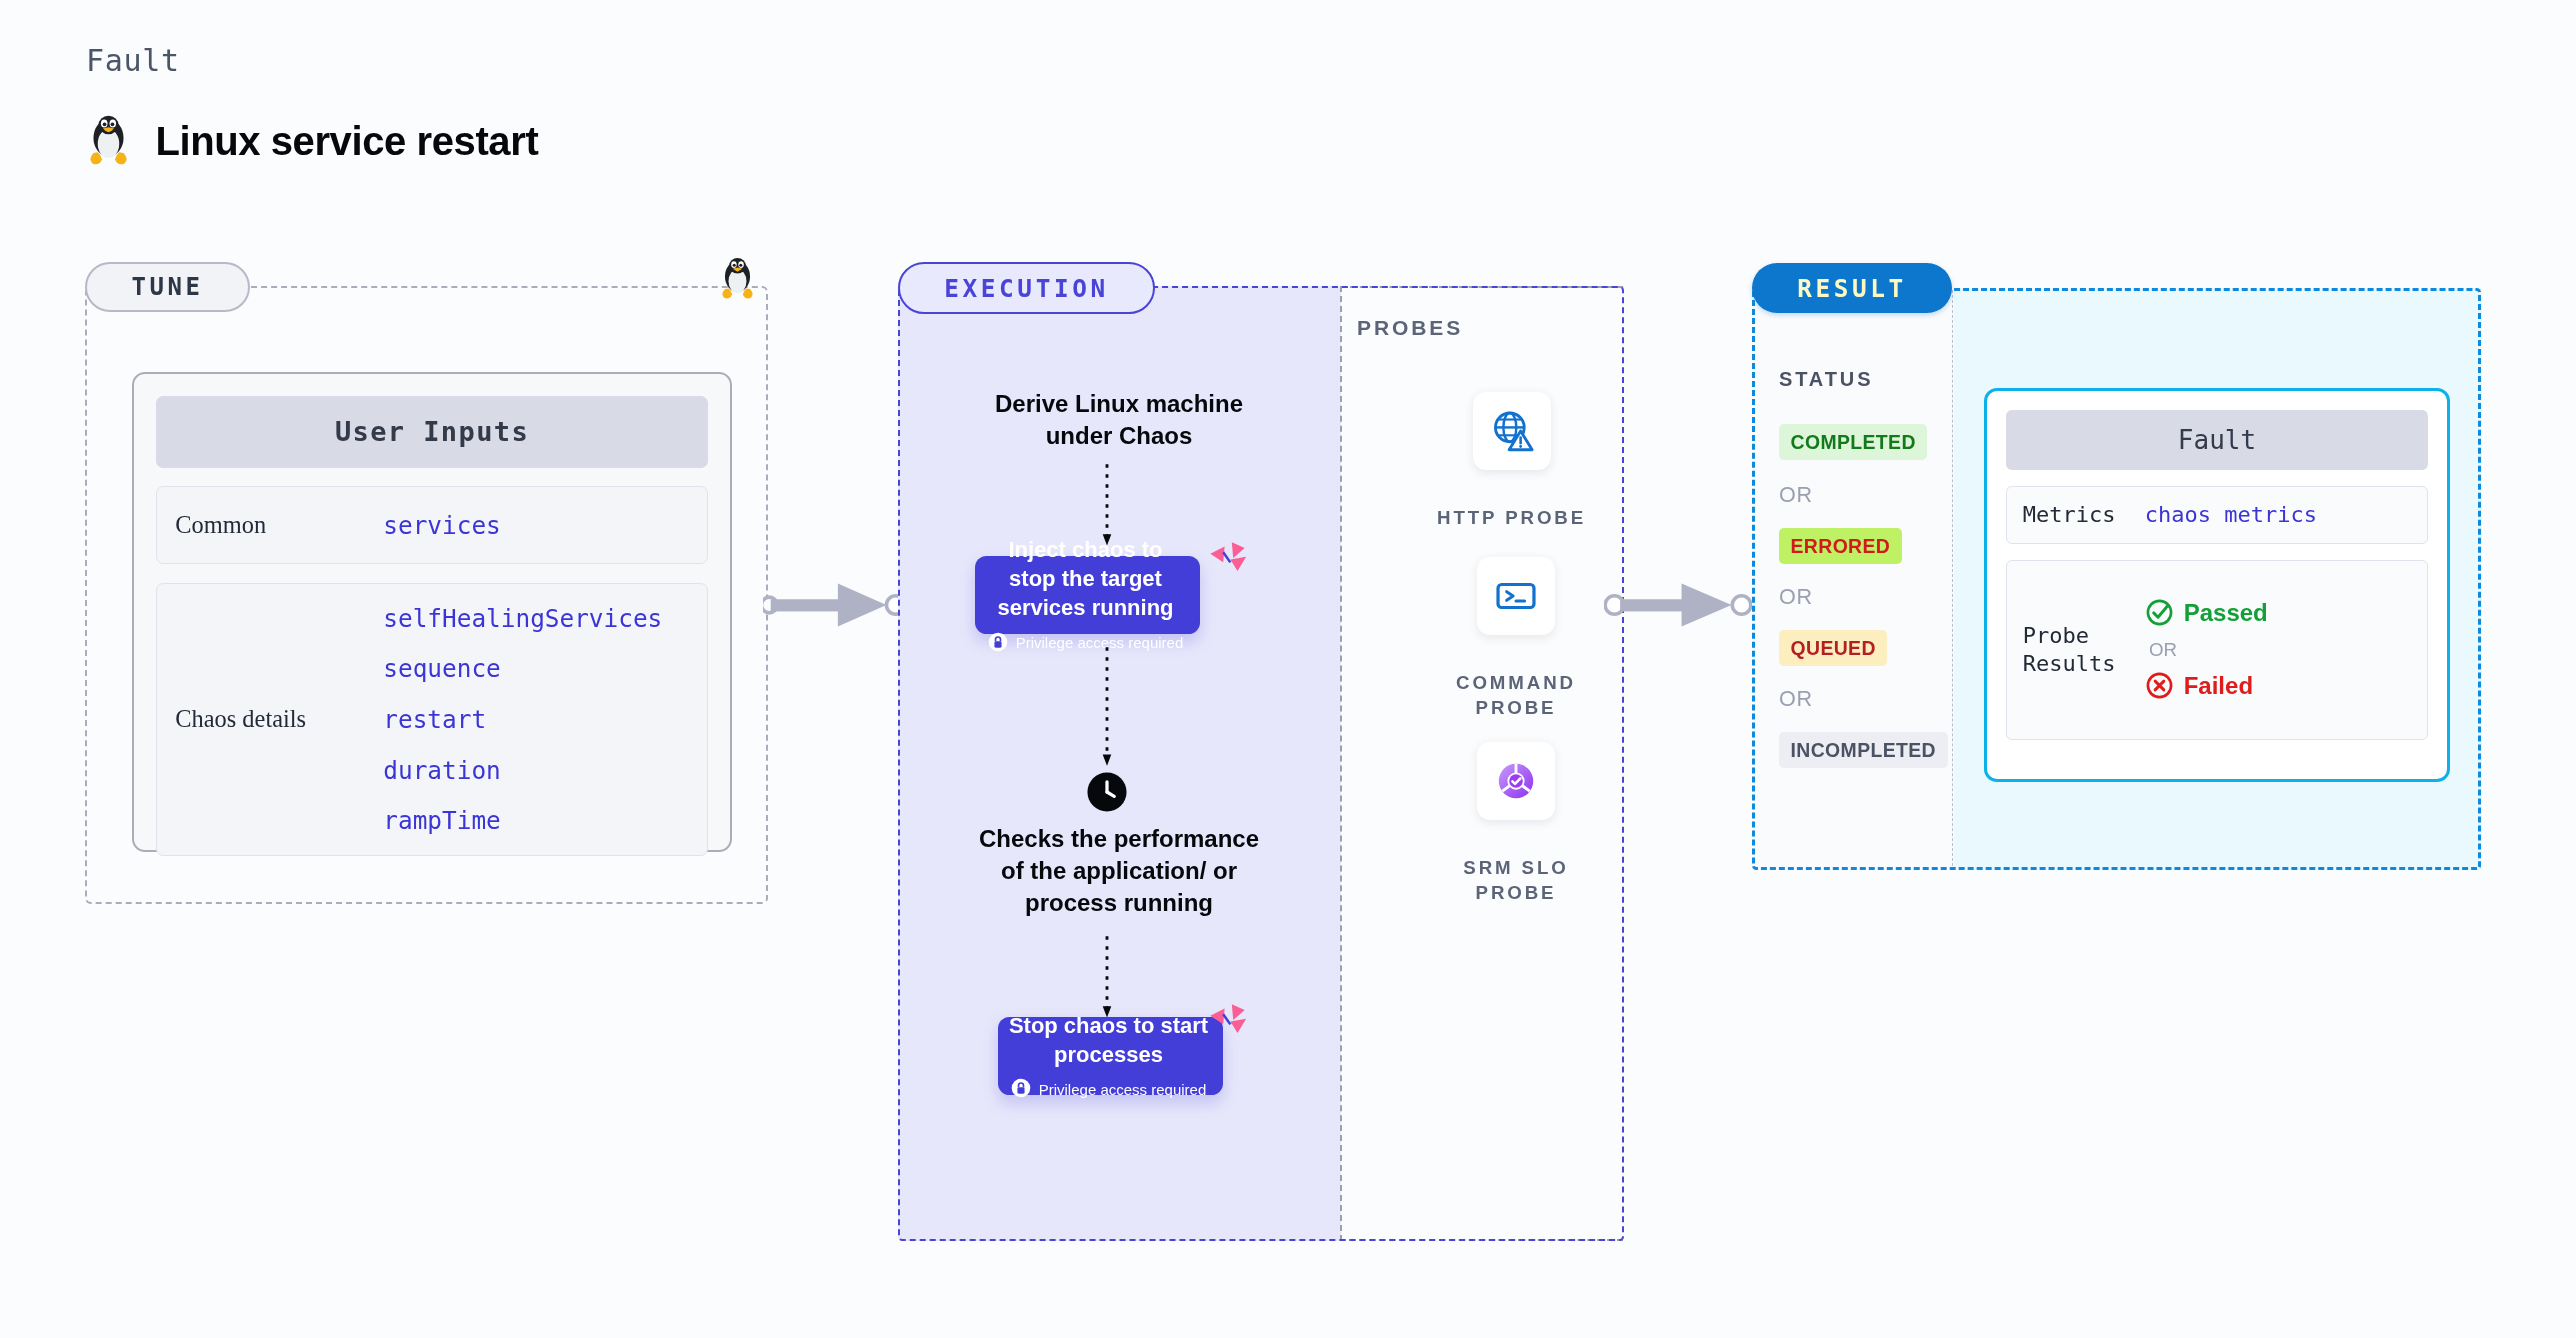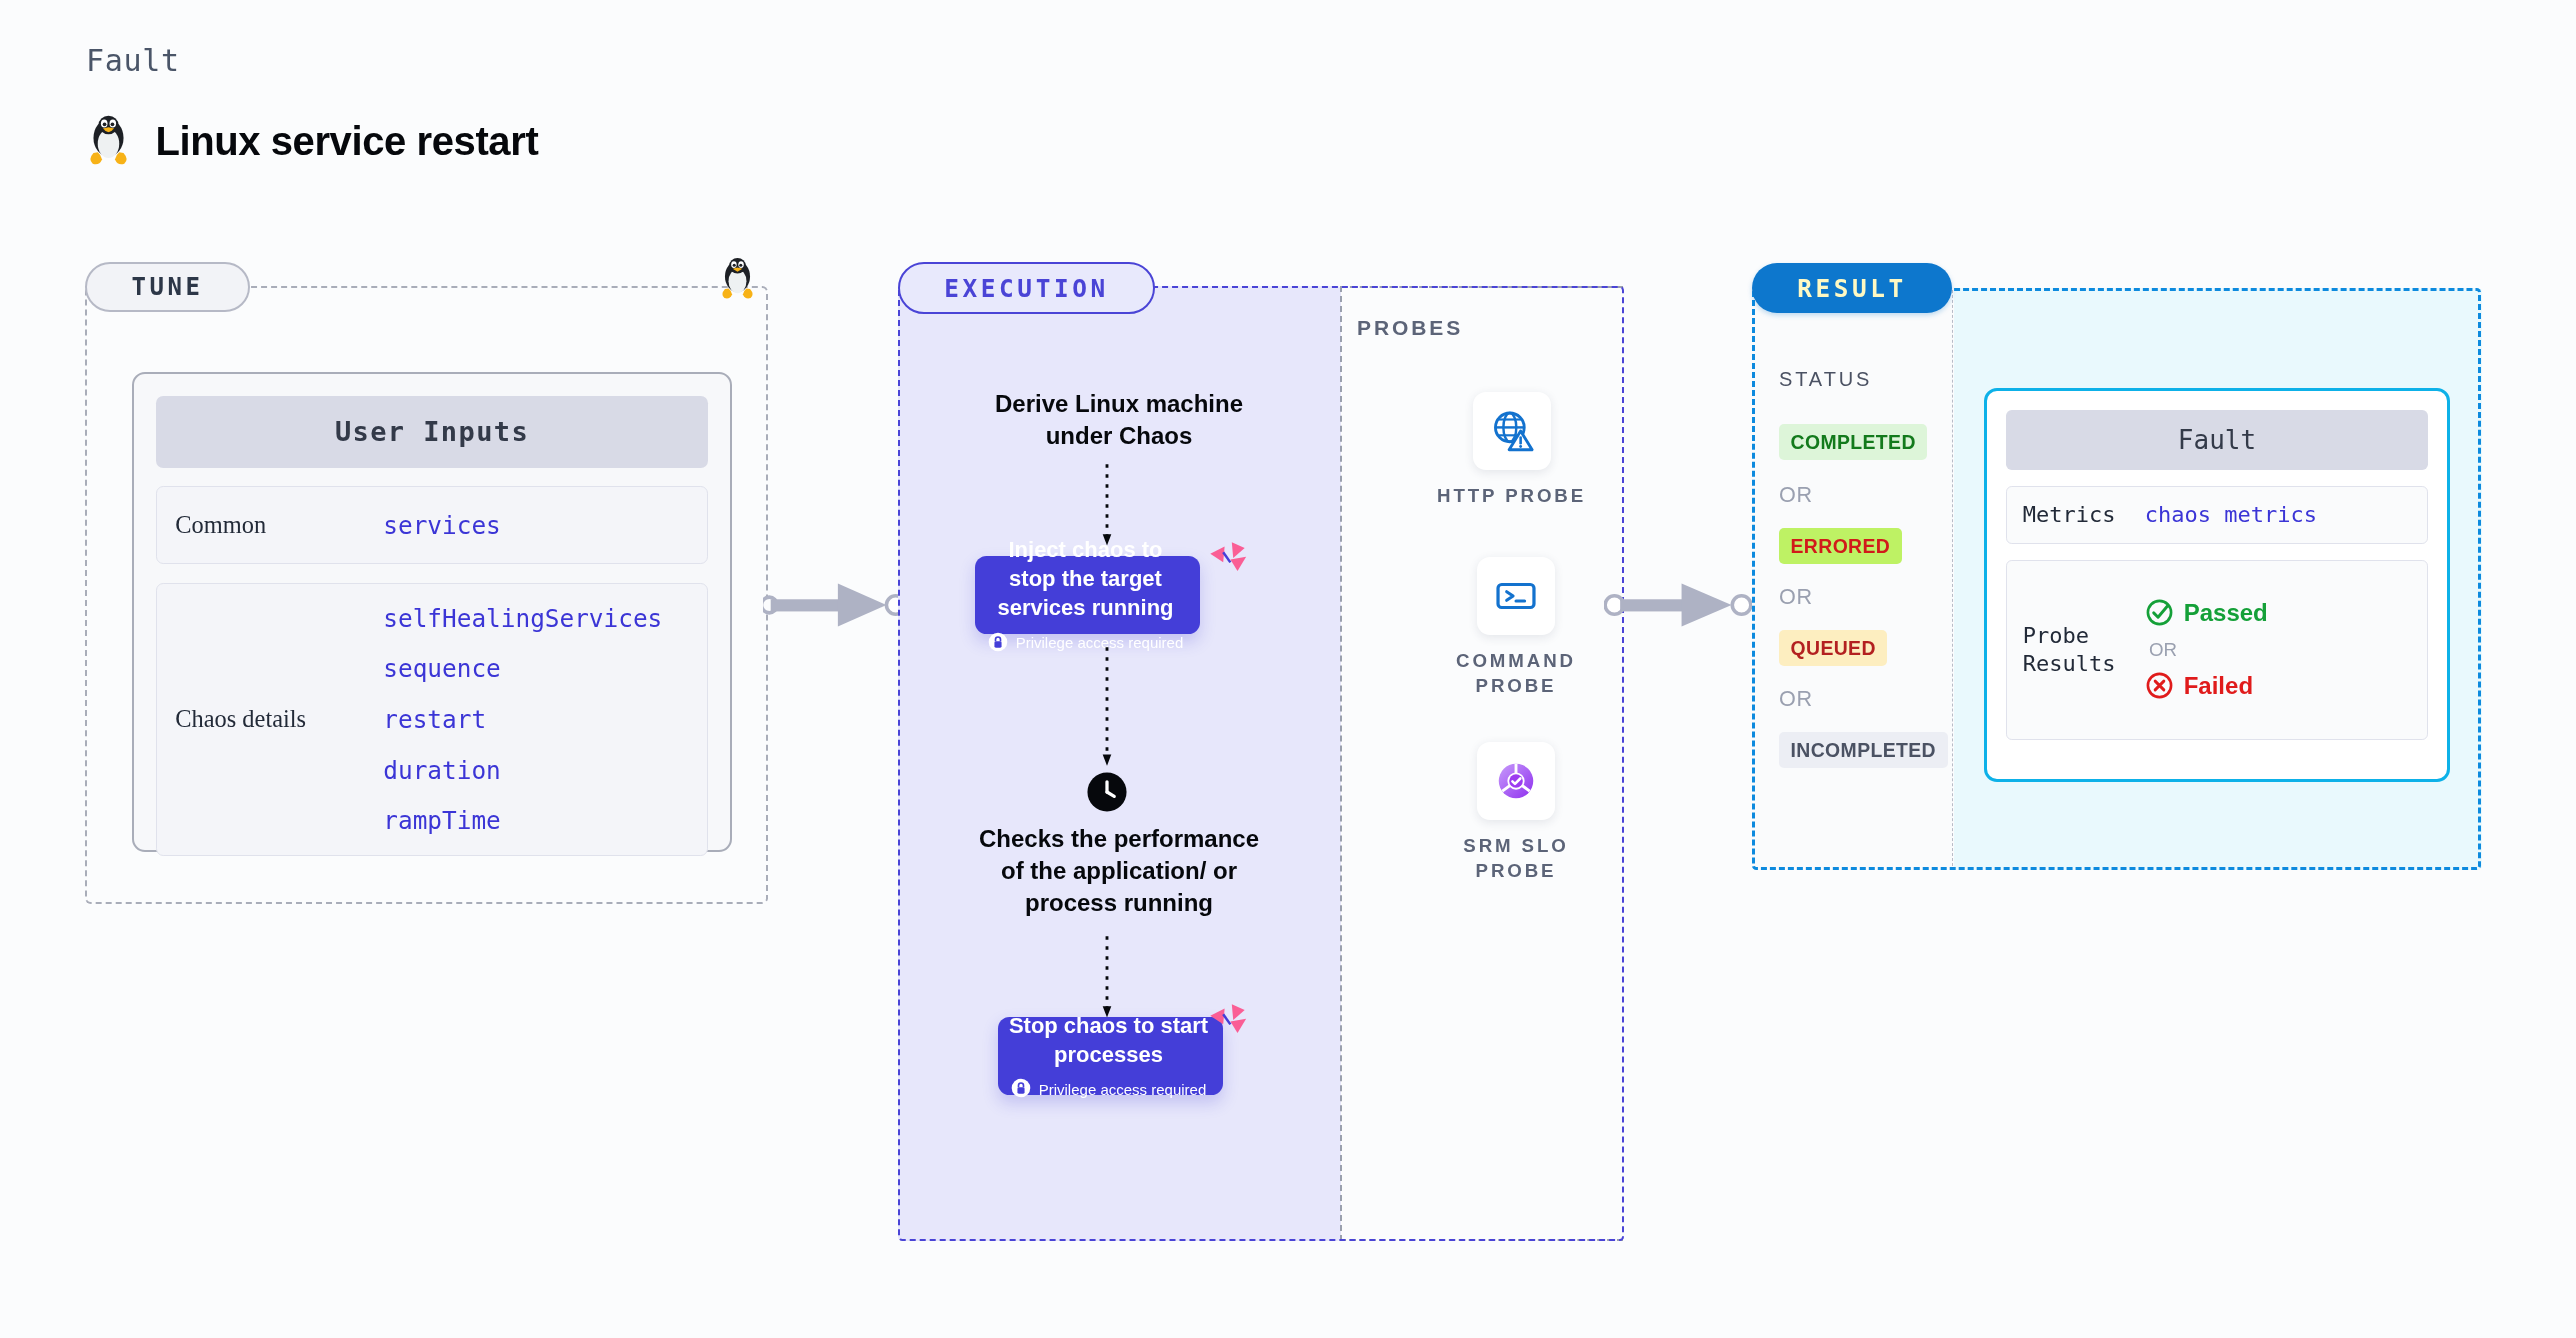--- a/index.html
+++ b/index.html
@@ -138,21 +138,21 @@
   .result-fill-left {
     position: absolute; left: 1752px; top: 288px; width: 201px; height: 582px;
     background: #fafbfc;
   }
   .result-divider {
     position: absolute; left: 1952px; top: 290px; width: 0; height: 576px;
     border-left: 1.4px dashed #b8bcc8;
   }
   .status-label {
     position: absolute; left: 1779px; top: 368px;
-    font-size: 20px; font-weight: normal; letter-spacing: 2.9px; color: #4b5263;
+    font-size: 20px; font-weight: bold; letter-spacing: 2.9px; color: #4b5263;
   }
   .status-chip {
     position: absolute; left: 1779px;
     border-radius: 5px; padding: 6.5px 11.5px;
     font-size: 19.4px; font-weight: bold; letter-spacing: 0.4px;
     display: inline-block;
   }
   .or-text {
     position: absolute; left: 1779px; font-size: 21.6px; color: #9aa0b0;
     letter-spacing: 0.7px;
@@ -180,21 +180,21 @@
   .out-metrics { height: 58px; }
   .out-probe { height: 180px; }
   .out-val-metrics { font-family: "DejaVu Sans Mono", monospace; font-size: 22px; color: #3b35d6; }
   .probe-res-col { display: flex; flex-direction: column; gap: 10px; }
   .probe-res-line { display: flex; align-items: center; gap: 10px; }
   .probe-passed { color: #14a038; font-size: 24px; font-weight: bold; }
   .probe-failed { color: #e01b1b; font-size: 24px; font-weight: bold; }
   .probe-or { color: #9aa0b0; font-size: 18.7px; padding-left: 4.3px; }
 
   
-  .probe-tile { position: absolute; display: flex; flex-direction: column; align-items: center; }
+  .probe-tile { position: absolute; display: flex; flex-direction: column; align-items: center; gap: 22px; }
   .probe-icon-box {
     width: 78px; height: 78px; background: #ffffff; border-radius: 13px;
     display: flex; align-items: center; justify-content: center;
     box-shadow: 0 2.9px 10px rgba(40,50,80,.10);
   }
   .probe-name {
     margin-top: 13px; text-align: center; font-size: 18.7px; font-weight: bold;
     letter-spacing: 2.9px; color: #5c6478; line-height: 1.35; max-width: 158px;
   }
 

